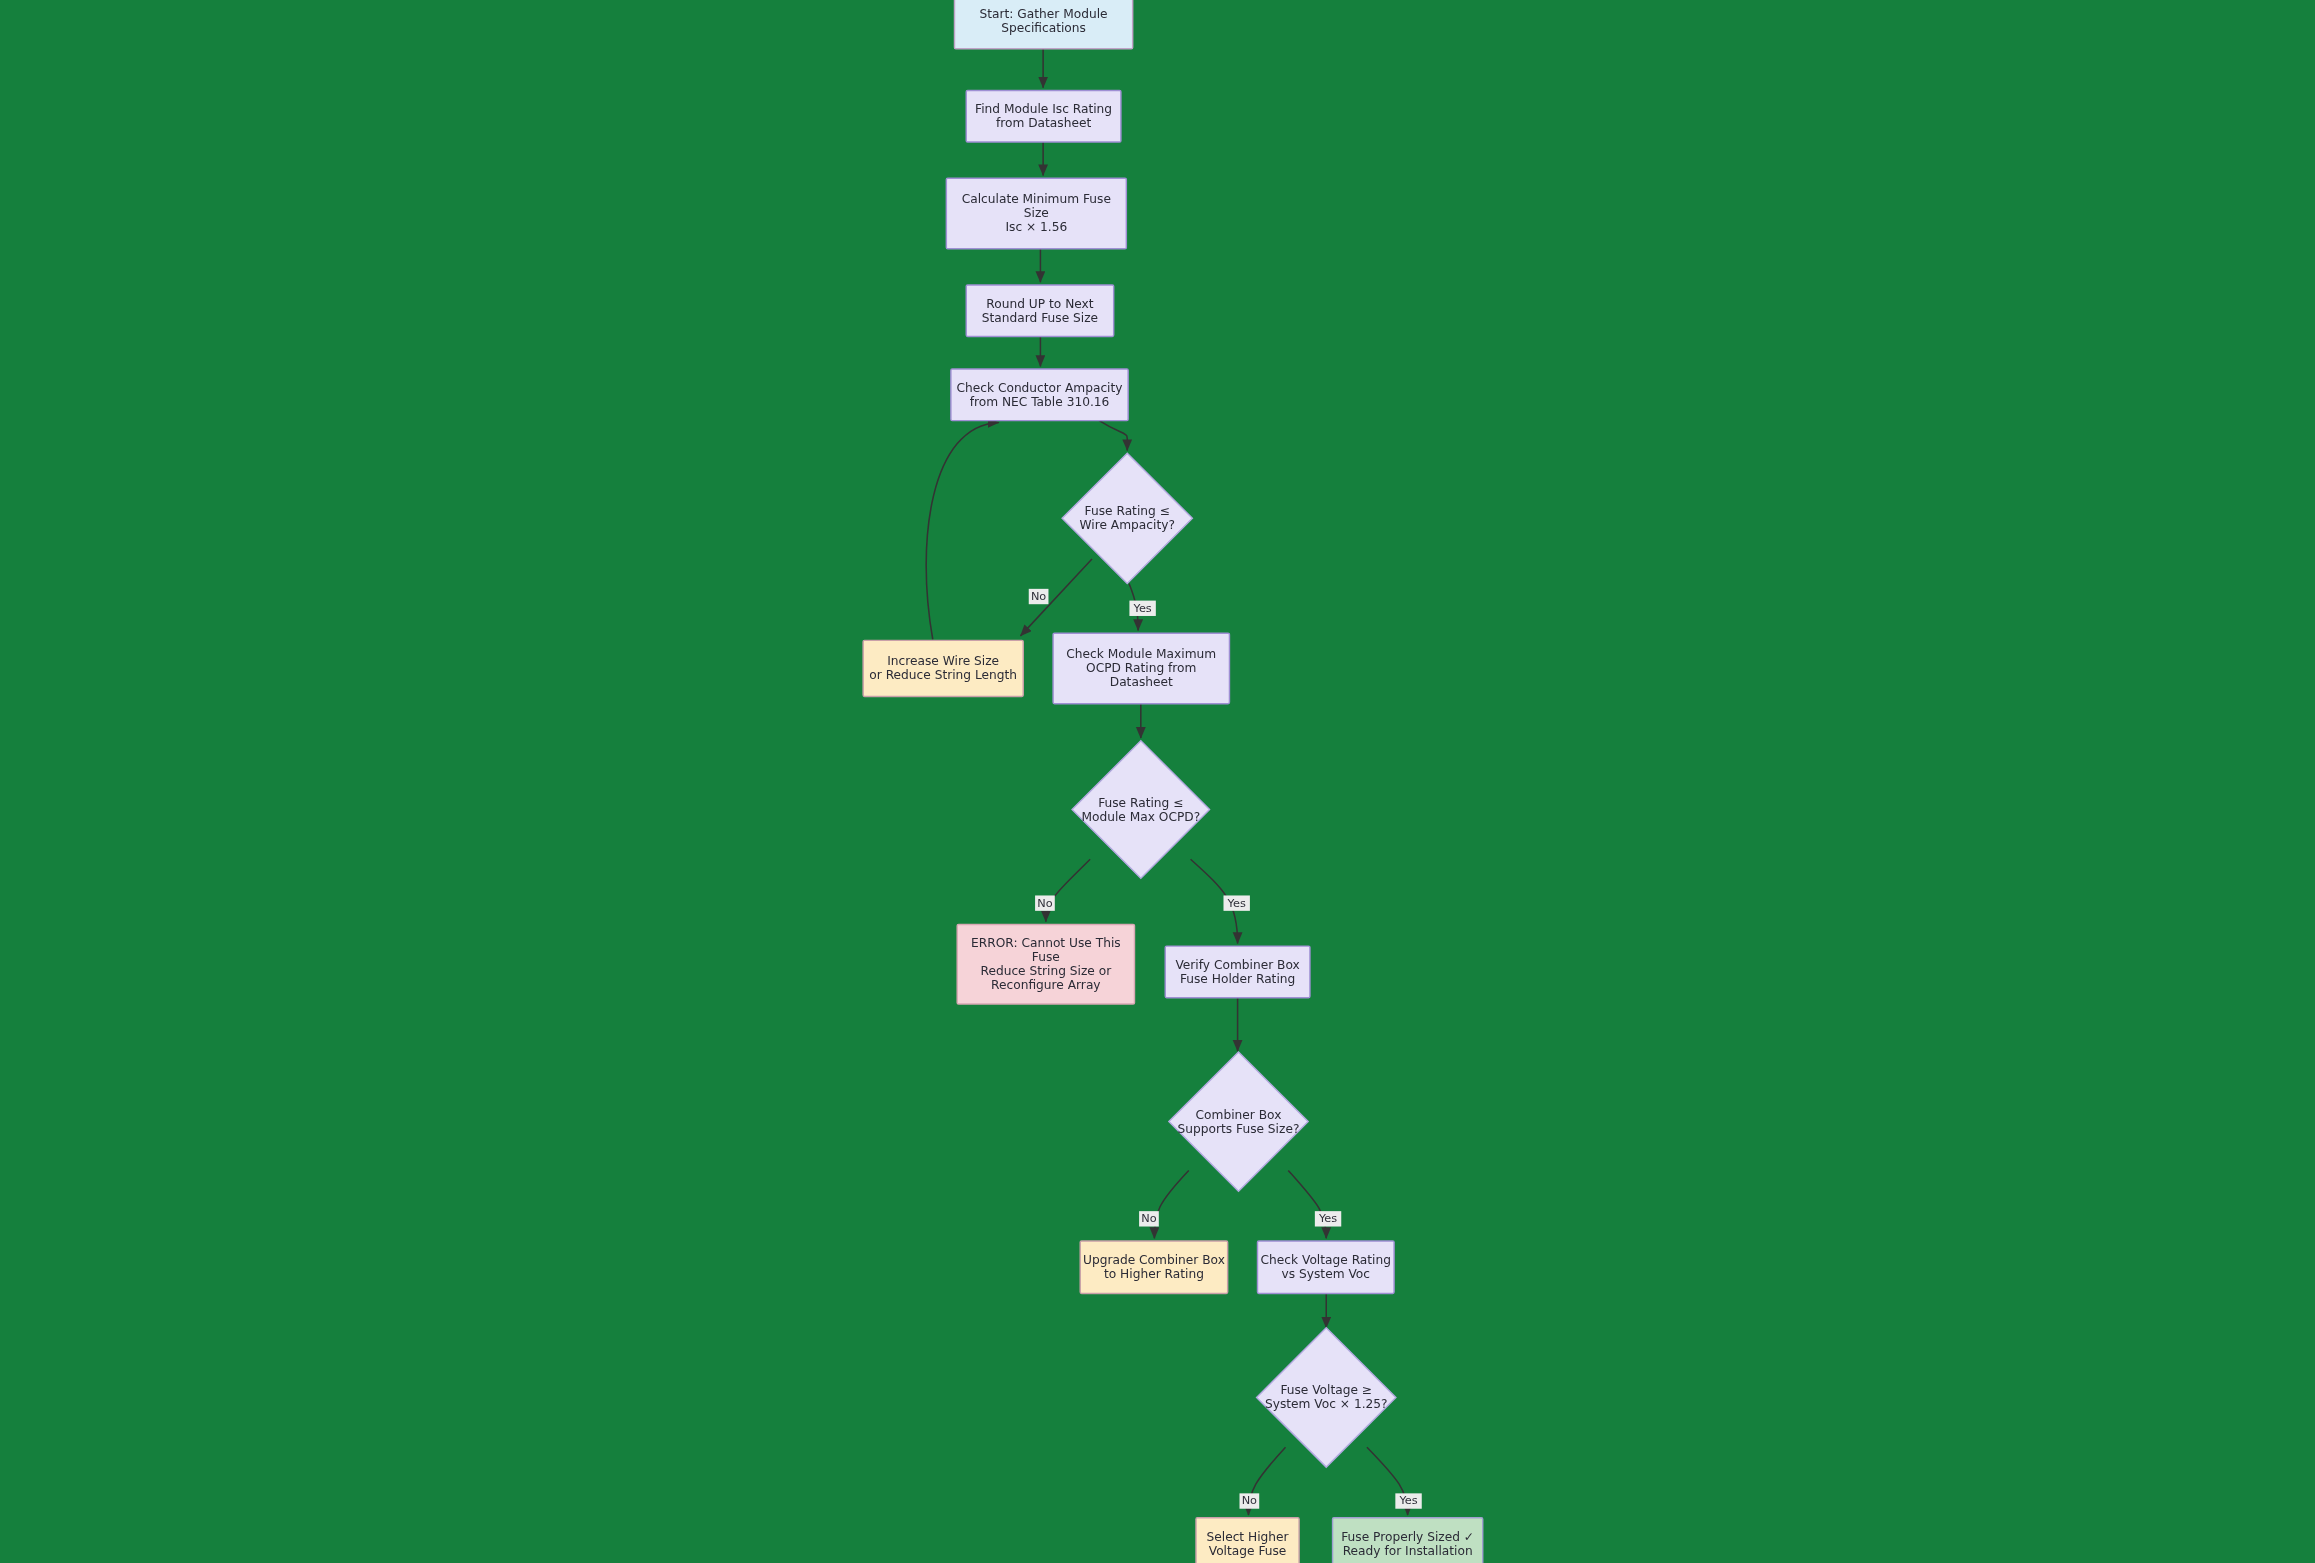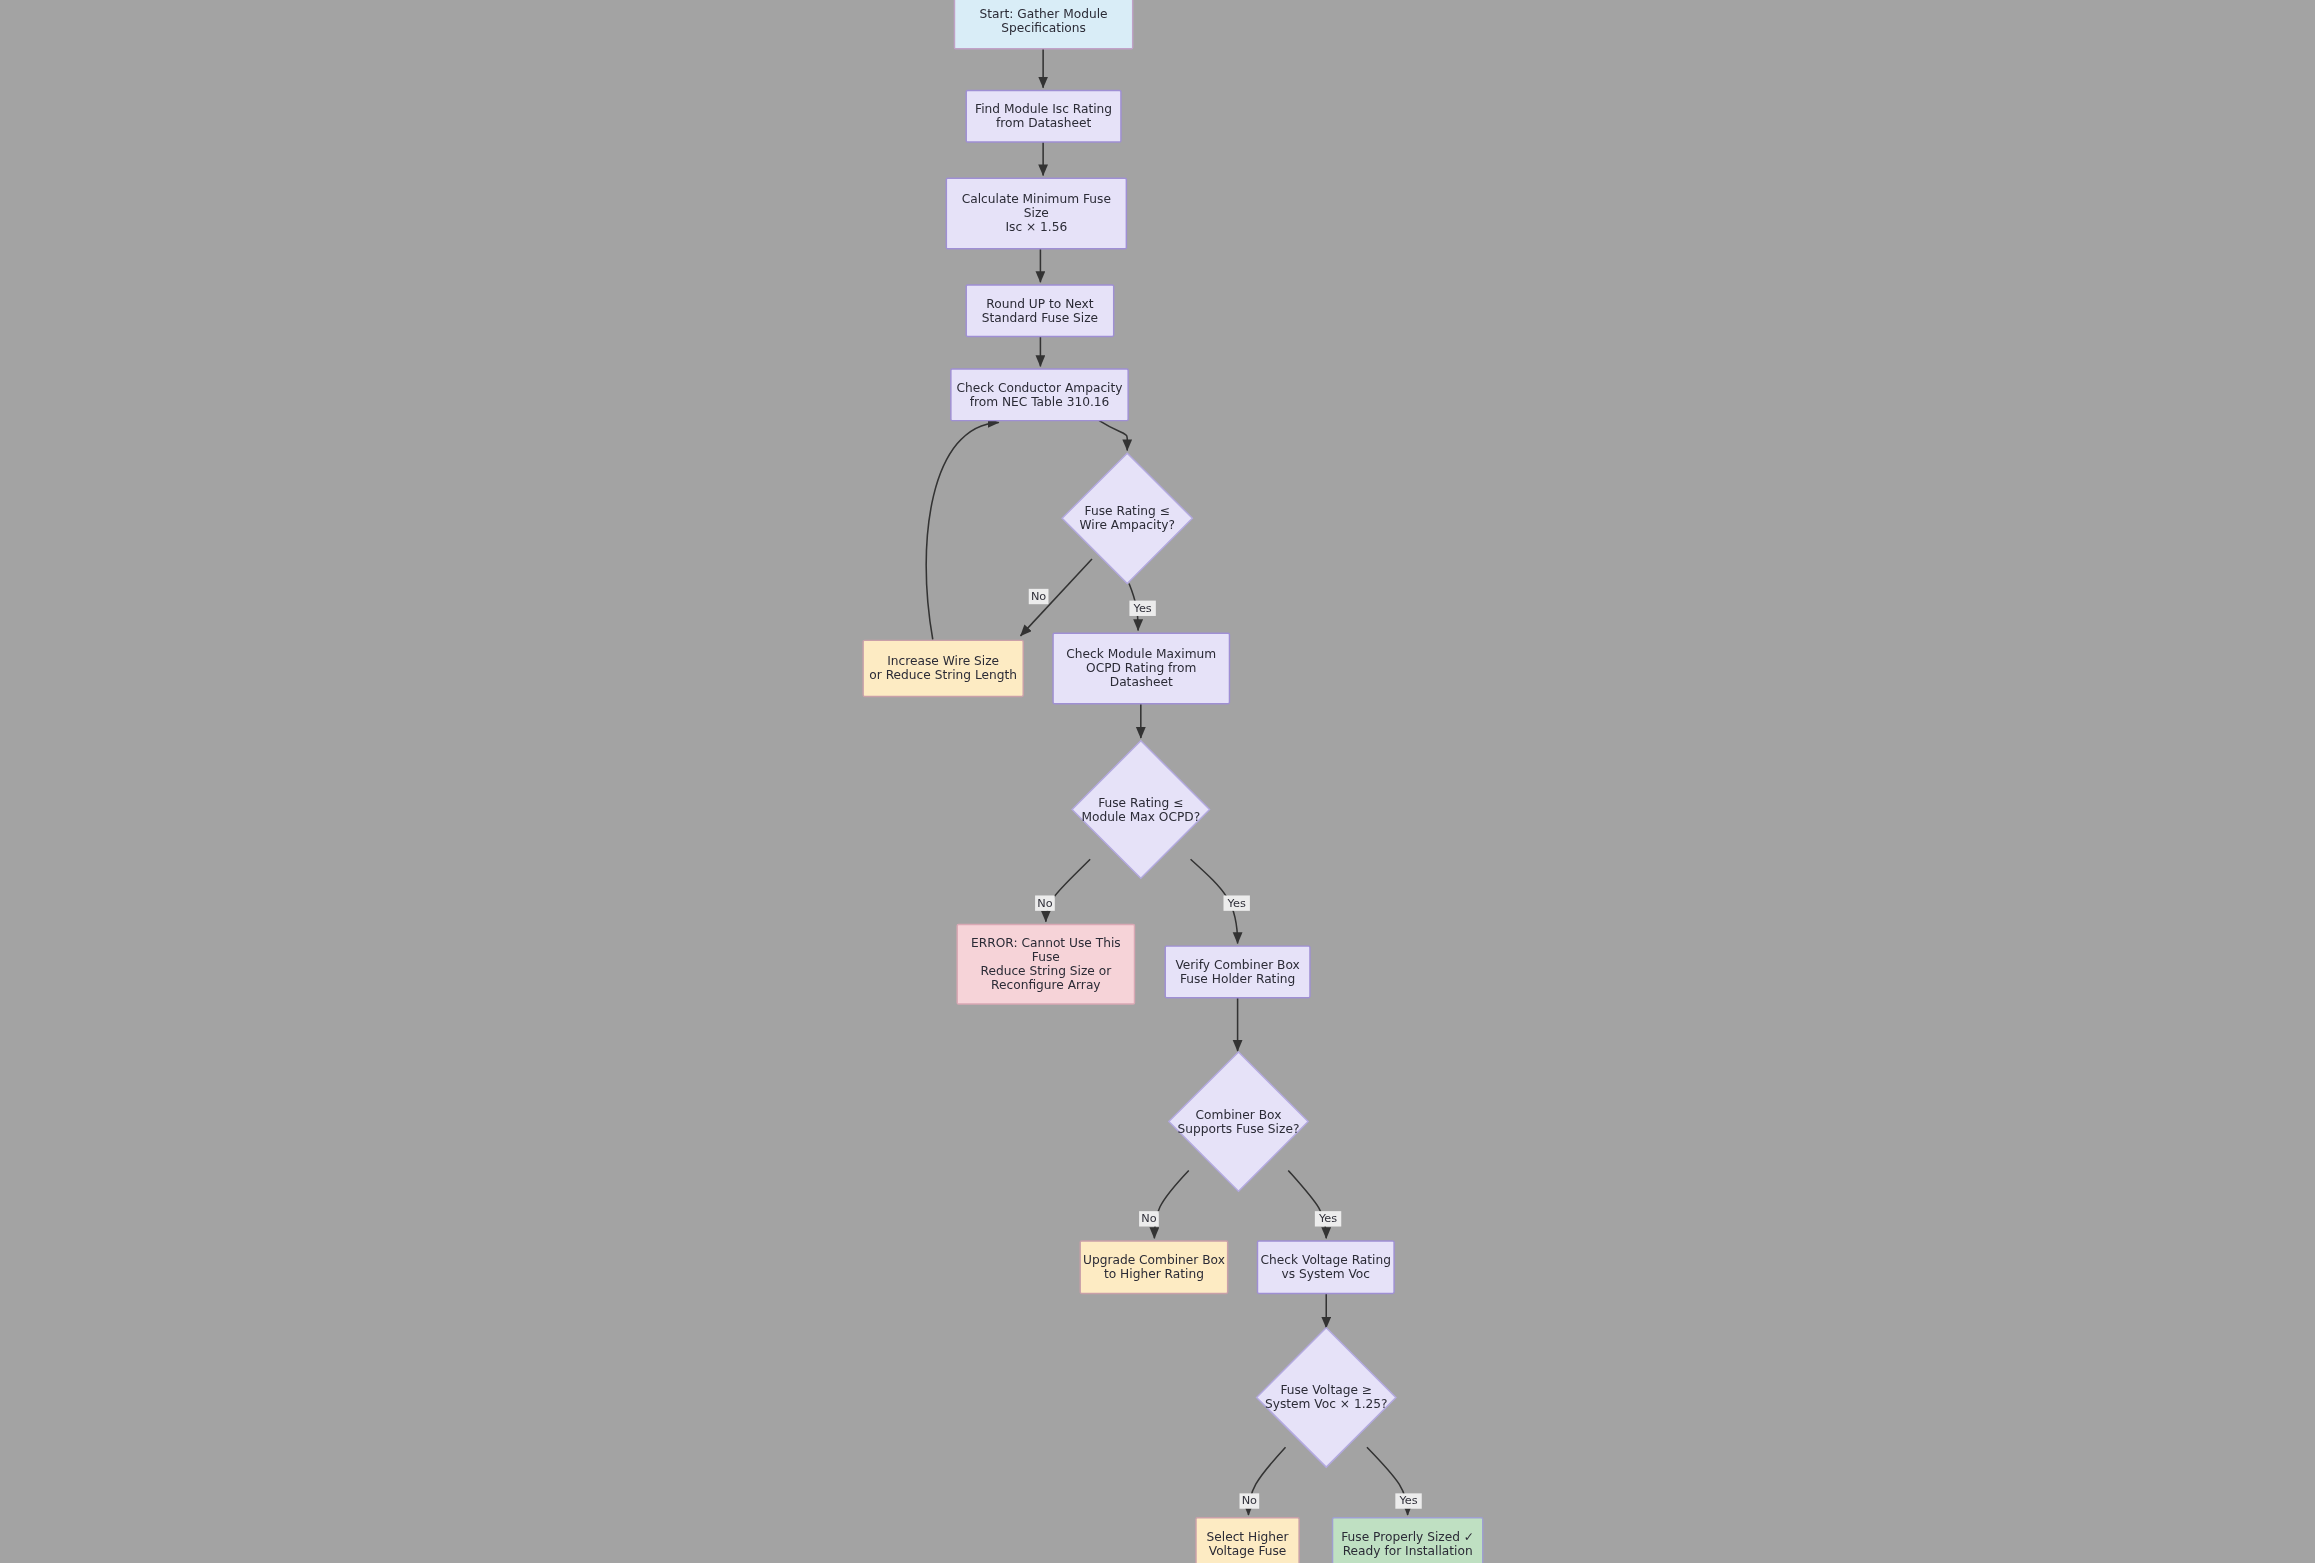--- a/index.html
+++ b/index.html
@@ -10,21 +10,21 @@
   body {
     width: 2316px;
     height: 1563px;
     font-family: "DejaVu Sans", "Liberation Sans", sans-serif;
     overflow: hidden;
   }
   #flowchart-canvas {
     position: relative;
     width: 2316px;
     height: 1563px;
-    background: #a3a3a3;
+    background: #15803d;
   }
   svg#diagram {
     position: absolute;
     top: 0;
     left: 0;
     width: 2316px;
     height: 1563px;
   }
   .node-rect {
     stroke-width: 1.6;

